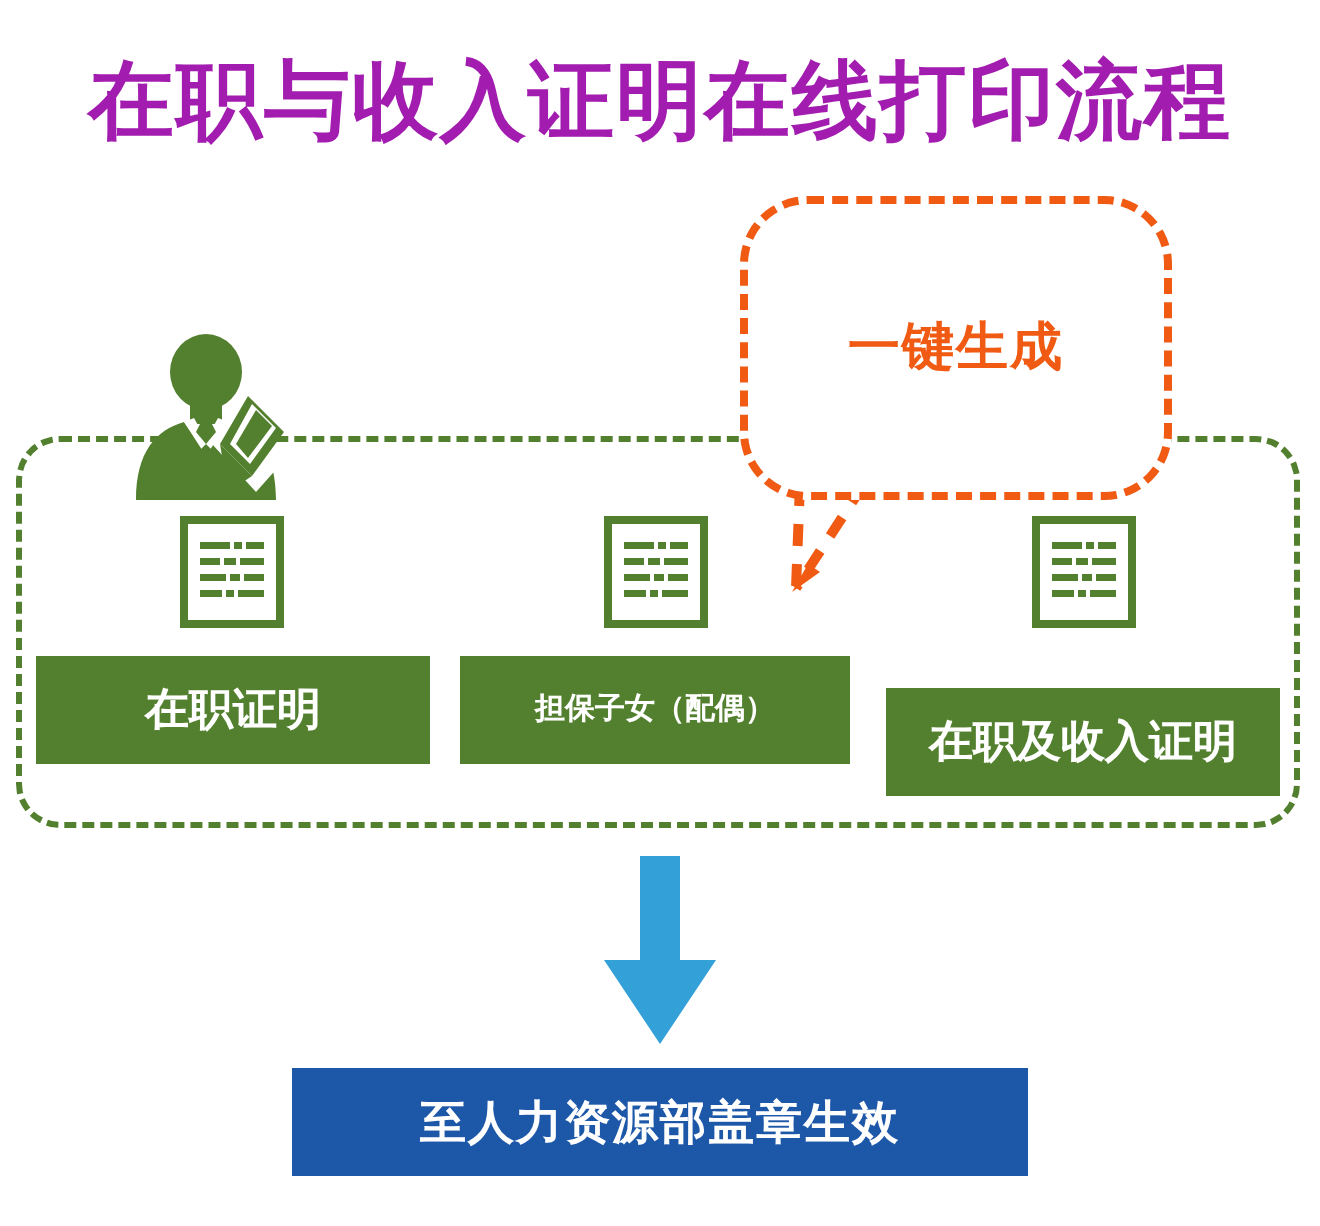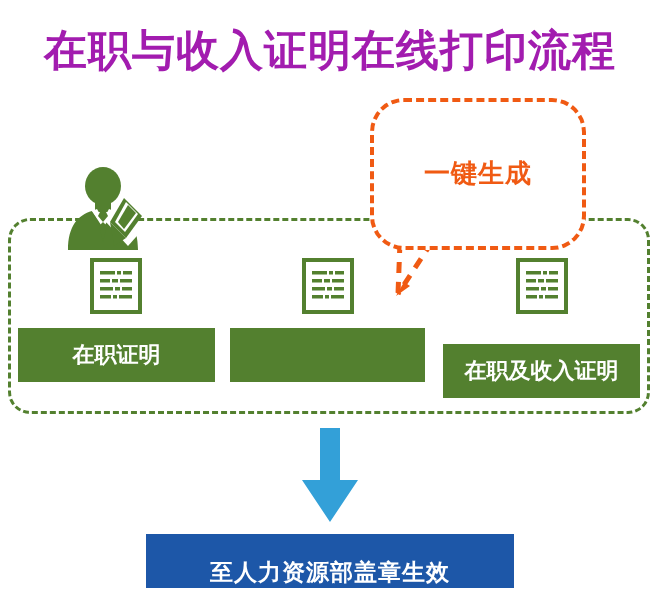--- a/index.html
+++ b/index.html
@@ -137,21 +137,21 @@
   
   #blue-box {
     position: absolute;
     left: 146px;
     top: 534px;
     width: 368px;
     height: 54px;
     background: #1d57a8;
     color: #ffffff;
     display: flex;
-    align-items: flex-end;
+    align-items: center;
     justify-content: center;
     box-sizing: border-box;
   }
   #blue-box-label {
     font-size: 23px;
     font-weight: bold;
     letter-spacing: 1px;
     white-space: nowrap;
   }
 </style>
@@ -254,20 +254,21 @@
     <rect x="29" y="37" width="13" height="3.5" fill="#53802f"></rect>
   </svg>
 </div>
 
 <div class="green-box" id="green-box-1">
   <div class="box-label-lg">在职证明</div>
 </div>
 
 <div class="green-box" id="green-box-2">
   <div>
+    <div class="box-label-sm">担保子女（配偶）</div>
   </div>
 </div>
 
 <div class="green-box" id="green-box-3">
   <div class="box-label-lg">在职及收入证明</div>
 </div>
 
 <div id="blue-arrow">
   <svg viewBox="0 0 68 94" width="68" height="94" aria-hidden="true">
     <path d="M24 0 L44 0 L44 52 L62 52 L34 94 L6 52 L24 52 Z" fill="#33a0d8"></path>

